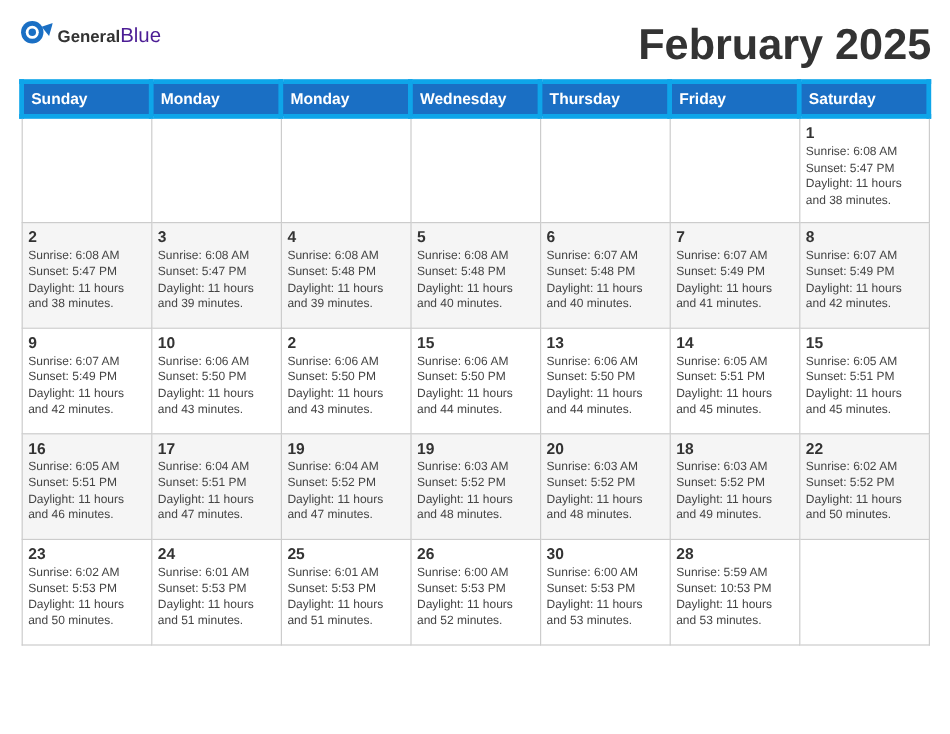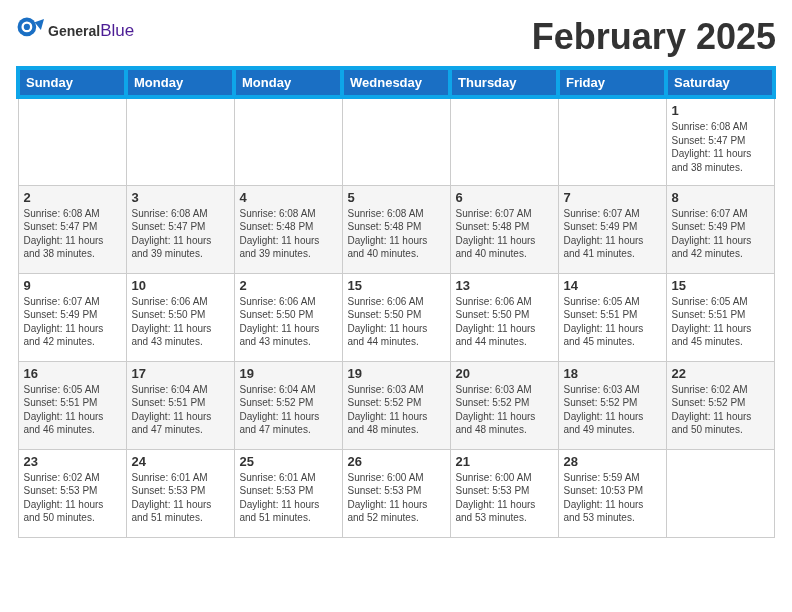--- a/index.html
+++ b/index.html
@@ -307,21 +307,21 @@
 and 51 minutes.</div>
         </td>
         <td>
           <span class="day-num">26</span>
           <div class="day-info" style="white-space: pre-line;">Sunrise: 6:00 AM
 Sunset: 5:53 PM
 Daylight: 11 hours
 and 52 minutes.</div>
         </td>
         <td>
-          <span class="day-num">21</span>
+          <span class="day-num">30</span>
           <div class="day-info" style="white-space: pre-line;">Sunrise: 6:00 AM
 Sunset: 5:53 PM
 Daylight: 11 hours
 and 53 minutes.</div>
         </td>
         <td>
           <span class="day-num">28</span>
           <div class="day-info" style="white-space: pre-line;">Sunrise: 5:59 AM
 Sunset: 10:53 PM
 Daylight: 11 hours

